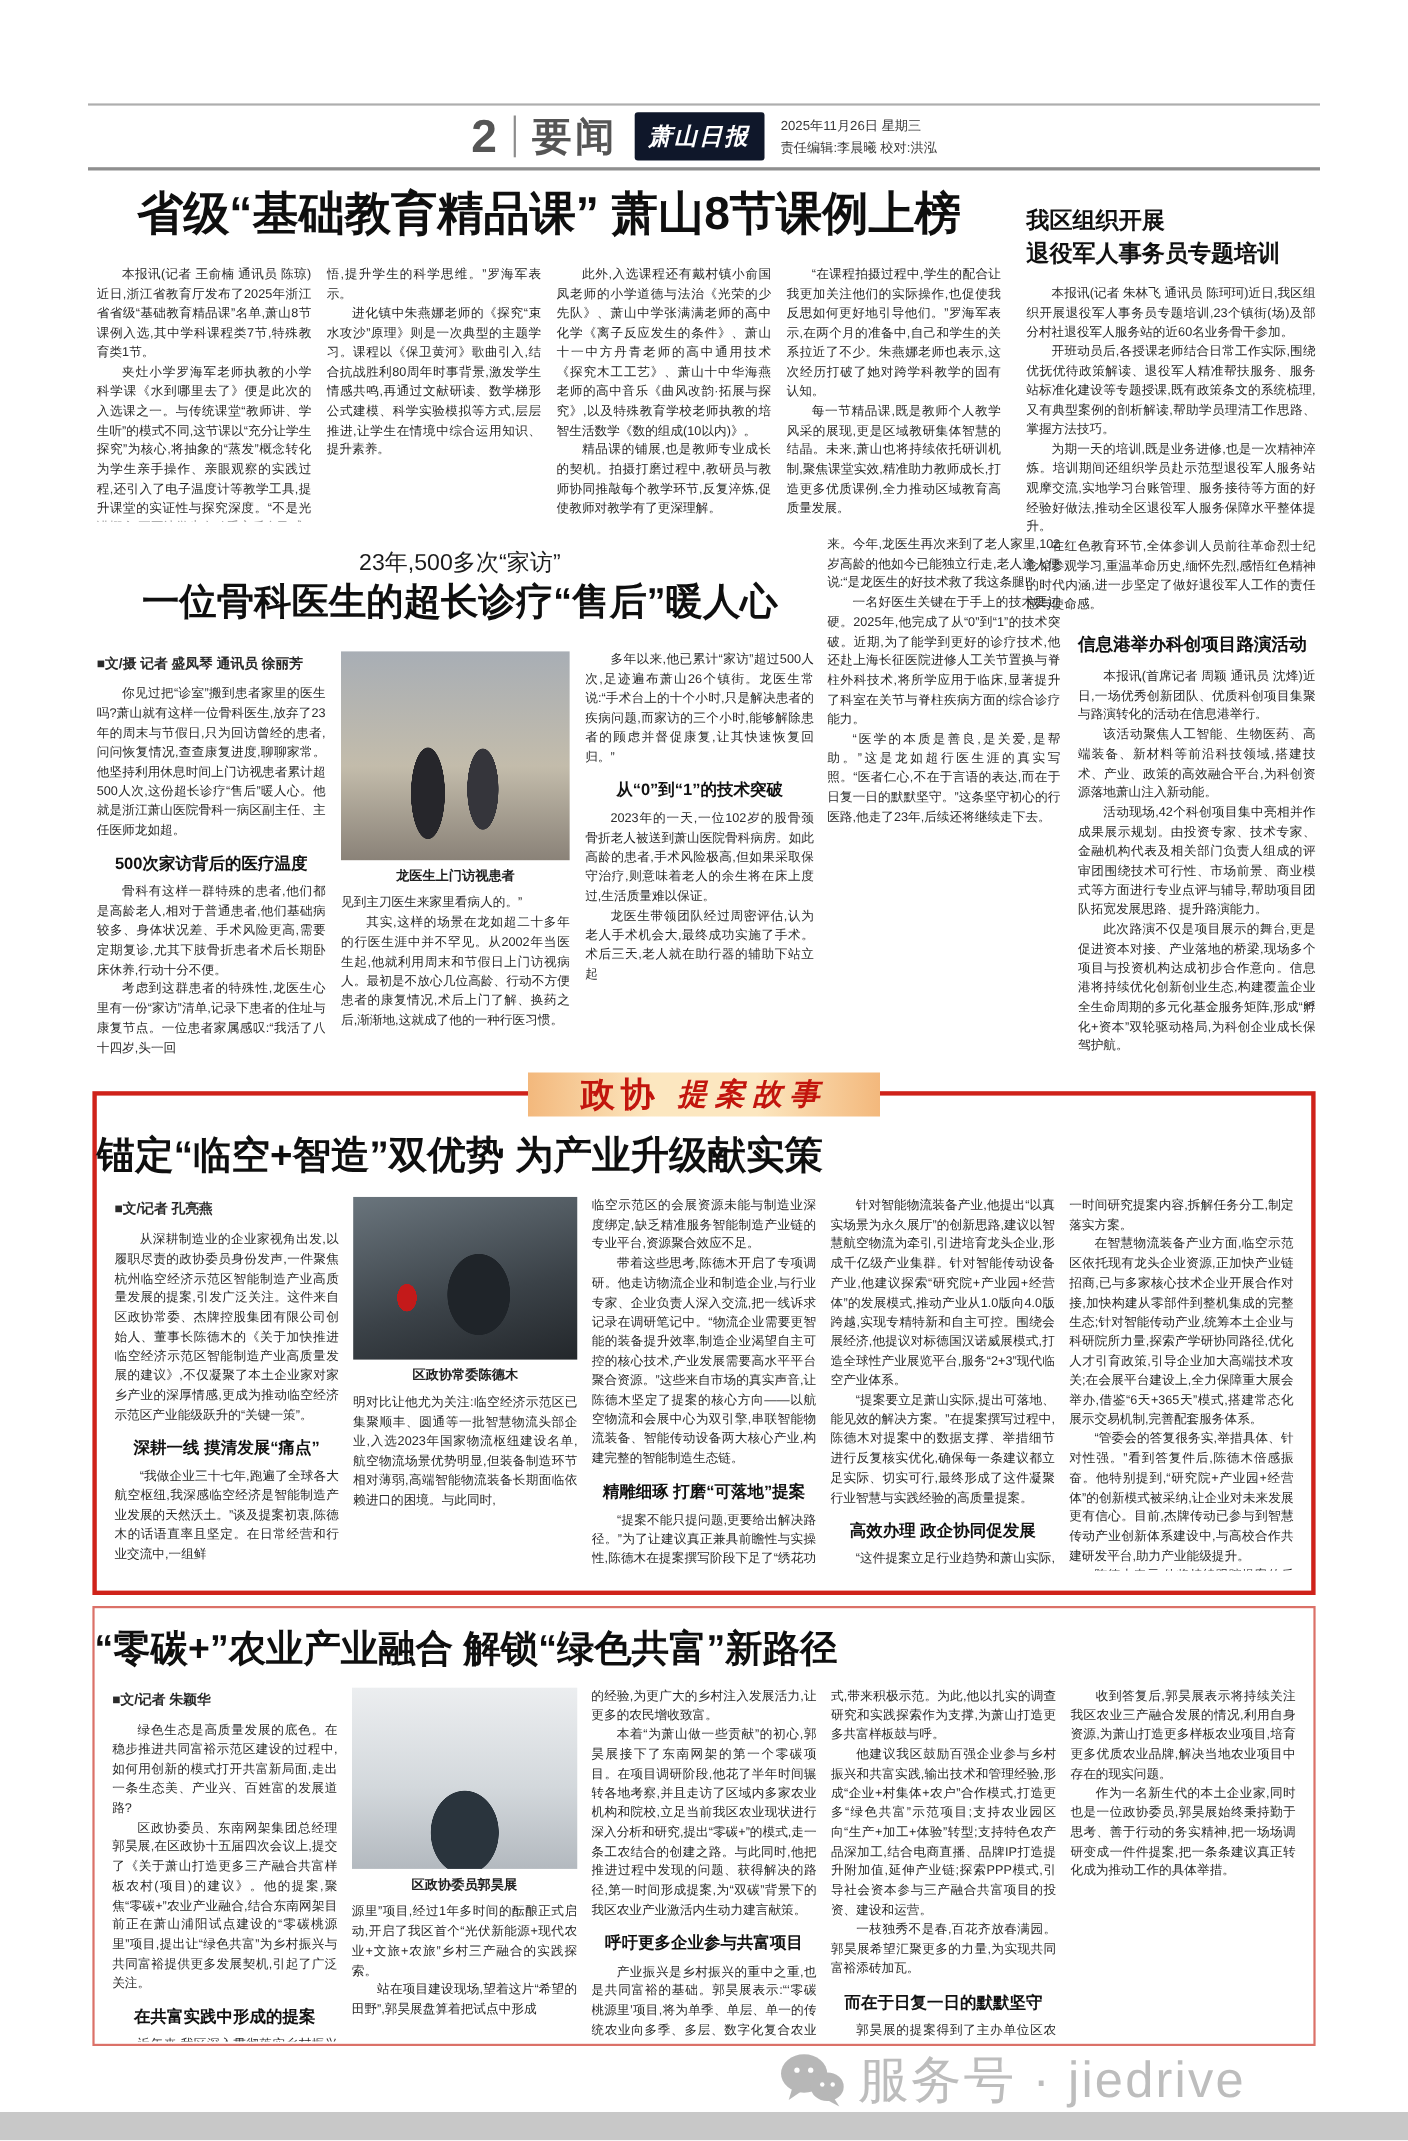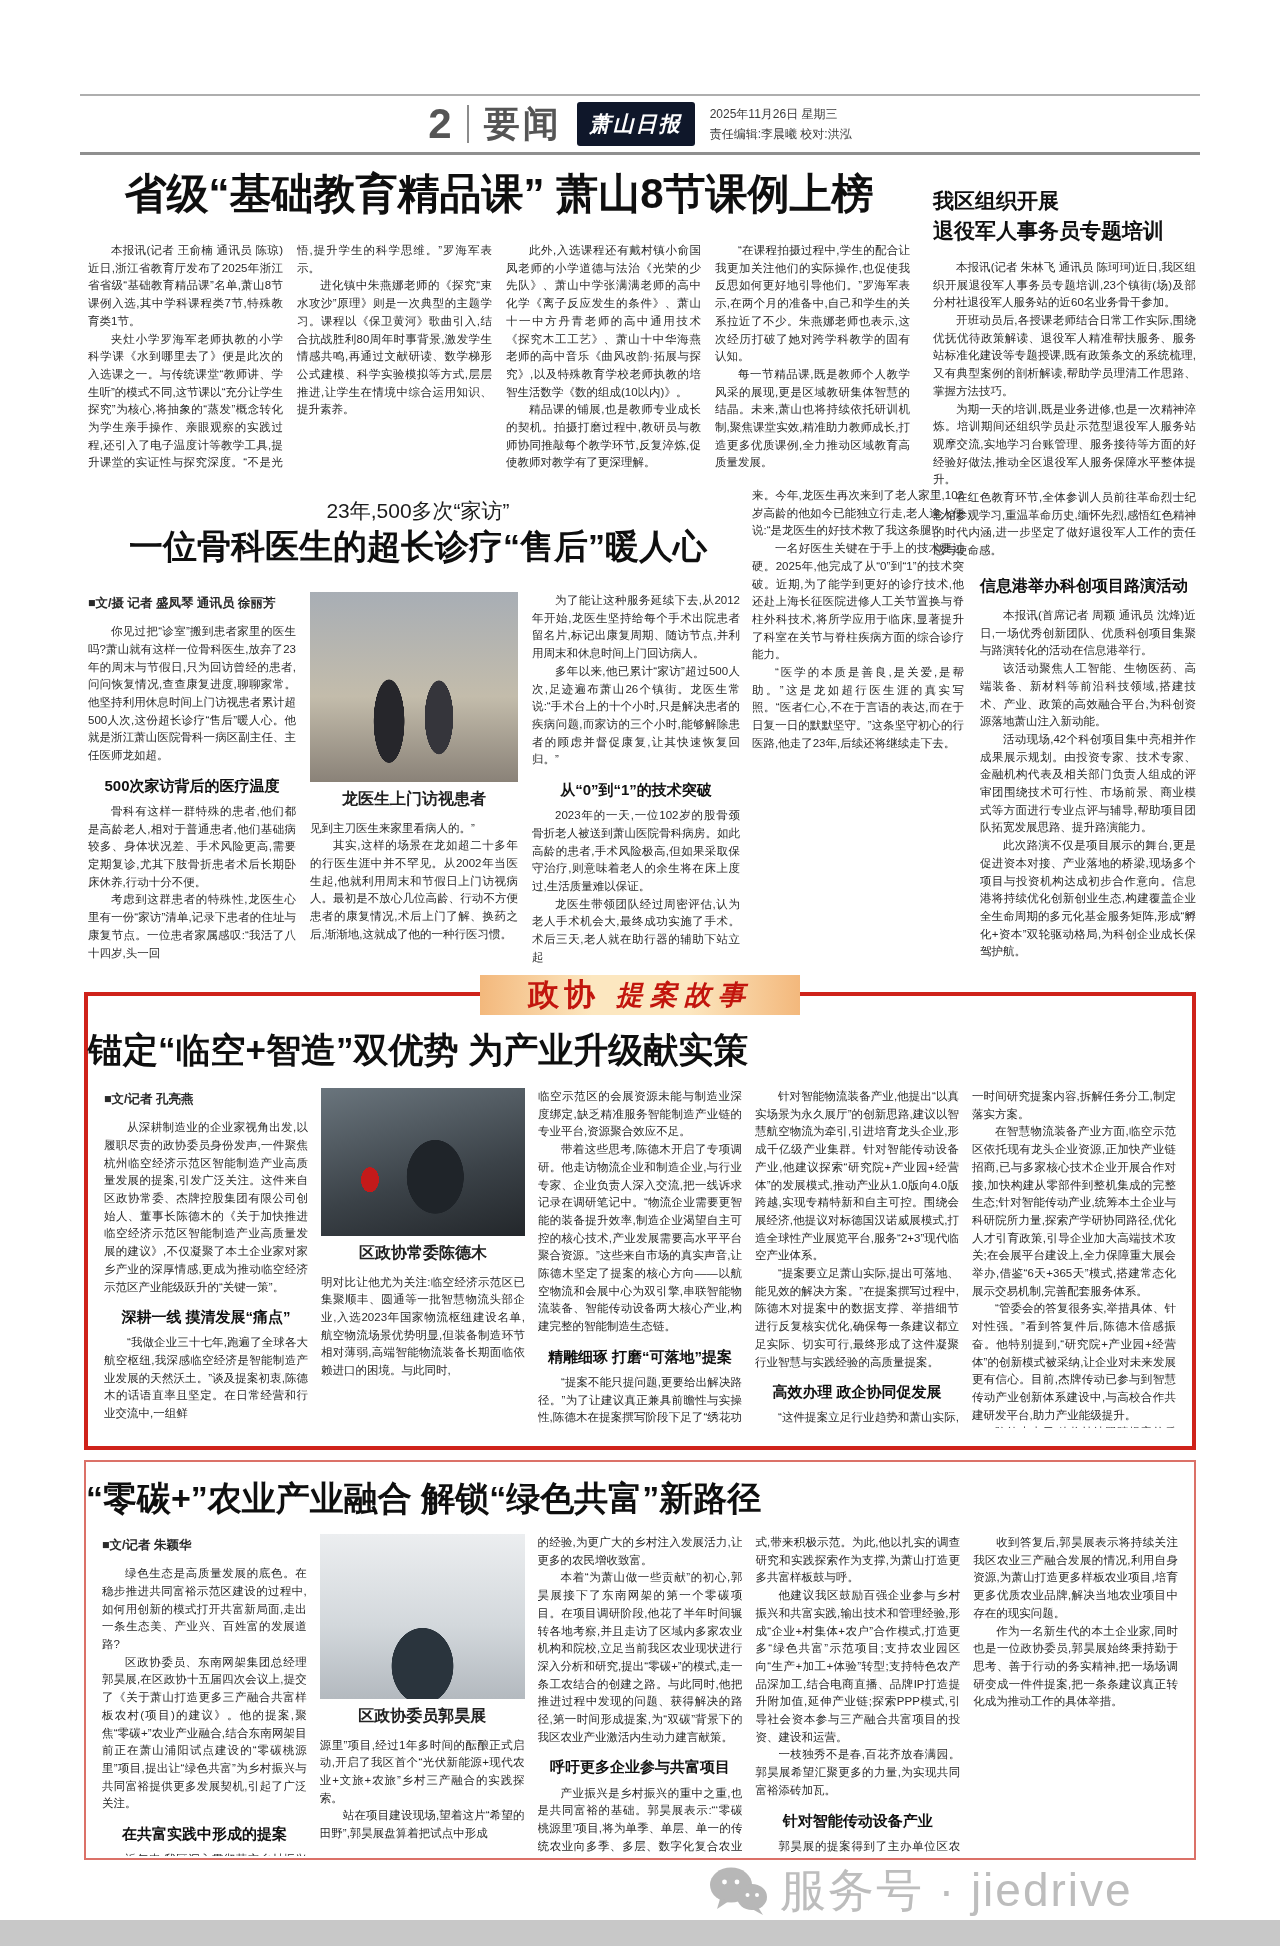--- a/index.html
+++ b/index.html
@@ -21,21 +21,21 @@
 
   h1,h2 { font-family:inherit; }
   .cols { display:flex; gap:14px; }
   .col  { flex:1 1 0; overflow:hidden; font-size:11.5px; line-height:1.54; text-align:justify; color:#2a2a2a; }
   .para { margin:0; text-indent:2em; }
   .para.cont { text-indent:0; }
   .byline  { margin:2px 0 10px; font-weight:700; font-size:12.5px; text-indent:0; }
   .subhead { margin:9px 0 6px; font-size:15px; font-weight:700; text-align:center; color:#111; }
   .photo-fig { margin:0; }
   .photo { width:100%; }
-  figcaption { text-align:center; font-size:16px; font-weight:700; margin:5px 0 8px; color:#222; }
+  figcaption { text-align:center; font-size:12px; font-weight:700; margin:5px 0 8px; color:#222; }
 
   .doctor-home-visit-photo { background:
       radial-gradient(ellipse 26px 70px at 38% 68%, #26262b 0 59%, transparent 60%),
       radial-gradient(ellipse 24px 62px at 62% 66%, #35353b 0 59%, transparent 60%),
       linear-gradient(180deg,#a8aeb5 0%,#c3bcab 55%,#8a8278 100%); }
   .chen-dewu-photo { background:
       radial-gradient(ellipse 15px 21px at 24% 62%, #c41a1a 0 59%, transparent 60%),
       radial-gradient(ellipse 48px 62px at 56% 60%, #1f2429 0 59%, transparent 60%),
       linear-gradient(165deg,#6a757d 0%,#3b4248 60%,#23272b 100%); }
   .guo-haozhan-photo { background:
@@ -149,21 +149,20 @@
       </div>
       <div class="col">
         <figure class="photo-fig">
           <div class="photo doctor-home-visit-photo" style="height: 190px;"></div>
           <figcaption>龙医生上门访视患者</figcaption>
         </figure>
         <p class="para cont">见到主刀医生来家里看病人的。”</p>
         <p class="para">其实,这样的场景在龙如超二十多年的行医生涯中并不罕见。从2002年当医生起,他就利用周末和节假日上门访视病人。最初是不放心几位高龄、行动不方便患者的康复情况,术后上门了解、换药之后,渐渐地,这就成了他的一种行医习惯。</p>
       </div>
       <div class="col">
-        <p class="para">为了能让这种服务延续下去,从2012年开始,龙医生坚持给每个手术出院患者留名片,标记出康复周期、随访节点,并利用周末和休息时间上门回访病人。</p>
         <p class="para">多年以来,他已累计“家访”超过500人次,足迹遍布萧山26个镇街。龙医生常说:“手术台上的十个小时,只是解决患者的疾病问题,而家访的三个小时,能够解除患者的顾虑并督促康复,让其快速恢复回归。”</p>
         <h4 class="subhead">从“0”到“1”的技术突破</h4>
         <p class="para">2023年的一天,一位102岁的股骨颈骨折老人被送到萧山医院骨科病房。如此高龄的患者,手术风险极高,但如果采取保守治疗,则意味着老人的余生将在床上度过,生活质量难以保证。</p>
         <p class="para">龙医生带领团队经过周密评估,认为老人手术机会大,最终成功实施了手术。术后三天,老人就在助行器的辅助下站立起</p>
       </div>
     </div>
   <div class="doc-col4">
     <div class="cols">
         <div class="col">
           <p class="para cont">来。今年,龙医生再次来到了老人家里,102岁高龄的他如今已能独立行走,老人逢人便说:“是龙医生的好技术救了我这条腿!”</p>
@@ -247,21 +246,21 @@
         <div class="col">
           <p class="para cont">的经验,为更广大的乡村注入发展活力,让更多的农民增收致富。</p>
           <p class="para">本着“为萧山做一些贡献”的初心,郭昊展接下了东南网架的第一个零碳项目。在项目调研阶段,他花了半年时间辗转各地考察,并且走访了区域内多家农业机构和院校,立足当前我区农业现状进行深入分析和研究,提出“零碳+”的模式,走一条工农结合的创建之路。与此同时,他把推进过程中发现的问题、获得解决的路径,第一时间形成提案,为“双碳”背景下的我区农业产业激活内生动力建言献策。</p>
           <h4 class="subhead">呼吁更多企业参与共富项目</h4>
           <p class="para">产业振兴是乡村振兴的重中之重,也是共同富裕的基础。郭昊展表示:“‘零碳桃源里’项目,将为单季、单层、单一的传统农业向多季、多层、数字化复合农业转变提供一种新模</p>
         </div>
         <div class="col">
           <p class="para cont">式,带来积极示范。为此,他以扎实的调查研究和实践探索作为支撑,为萧山打造更多共富样板鼓与呼。</p>
           <p class="para">他建议我区鼓励百强企业参与乡村振兴和共富实践,输出技术和管理经验,形成“企业+村集体+农户”合作模式,打造更多“绿色共富”示范项目;支持农业园区向“生产+加工+体验”转型;支持特色农产品深加工,结合电商直播、品牌IP打造提升附加值,延伸产业链;探索PPP模式,引导社会资本参与三产融合共富项目的投资、建设和运营。</p>
           <p class="para">一枝独秀不是春,百花齐放春满园。郭昊展希望汇聚更多的力量,为实现共同富裕添砖加瓦。</p>
-          <h4 class="subhead">针对智能传动设备产业</h4>
+          <h4 class="subhead">而在于日复一日的默默坚守</h4>
           <p class="para">郭昊展的提案得到了主办单位区农业农村局的高度重视。意见反馈过程中,双方多次深入沟通、交换意见,区农业农村局百分百采纳郭昊展的</p>
         </div>
         <div class="col">
           <p class="para">收到答复后,郭昊展表示将持续关注我区农业三产融合发展的情况,利用自身资源,为萧山打造更多样板农业项目,培育更多优质农业品牌,解决当地农业项目中存在的现实问题。</p>
           <p class="para">作为一名新生代的本土企业家,同时也是一位政协委员,郭昊展始终秉持勤于思考、善于行动的务实精神,把一场场调研变成一件件提案,把一条条建议真正转化成为推动工作的具体举措。</p>
         </div>
       </div>
   </section>
 
   <div class="watermark">

